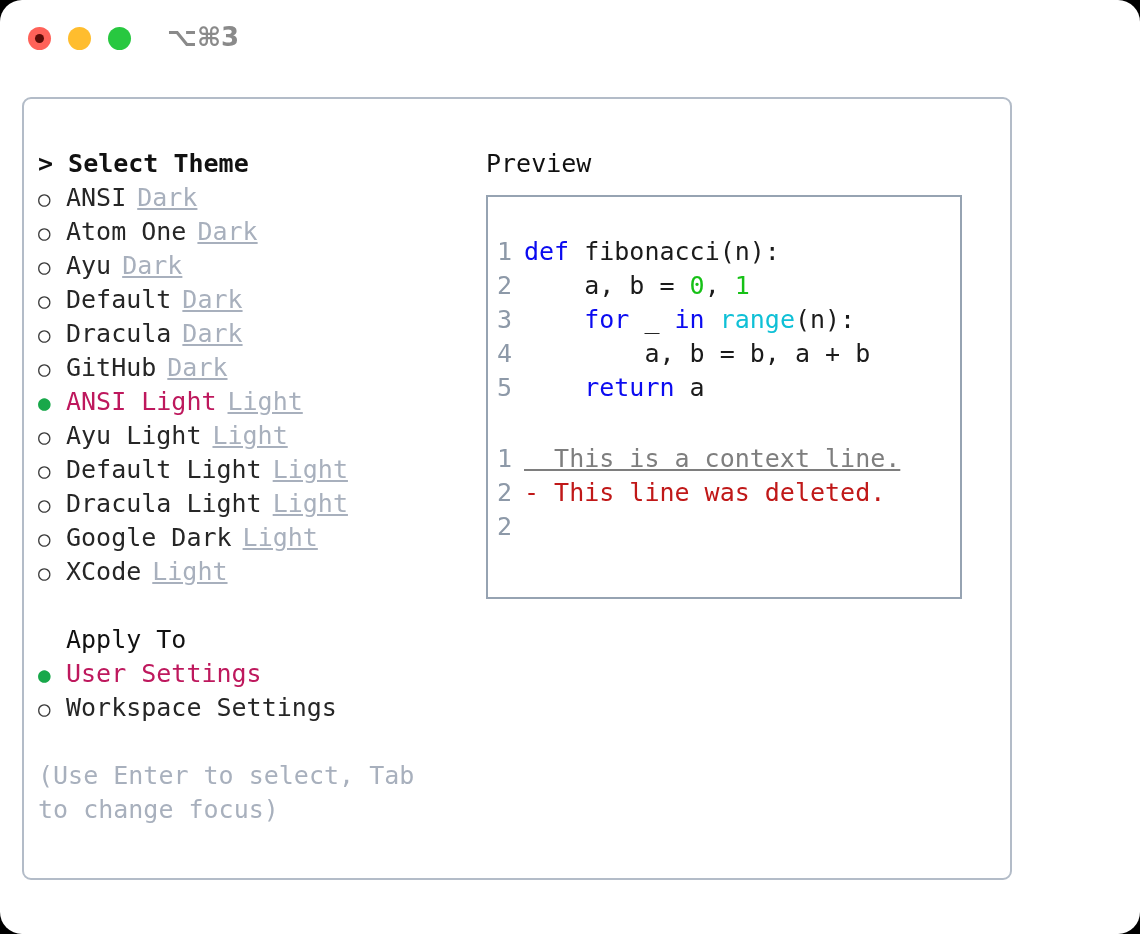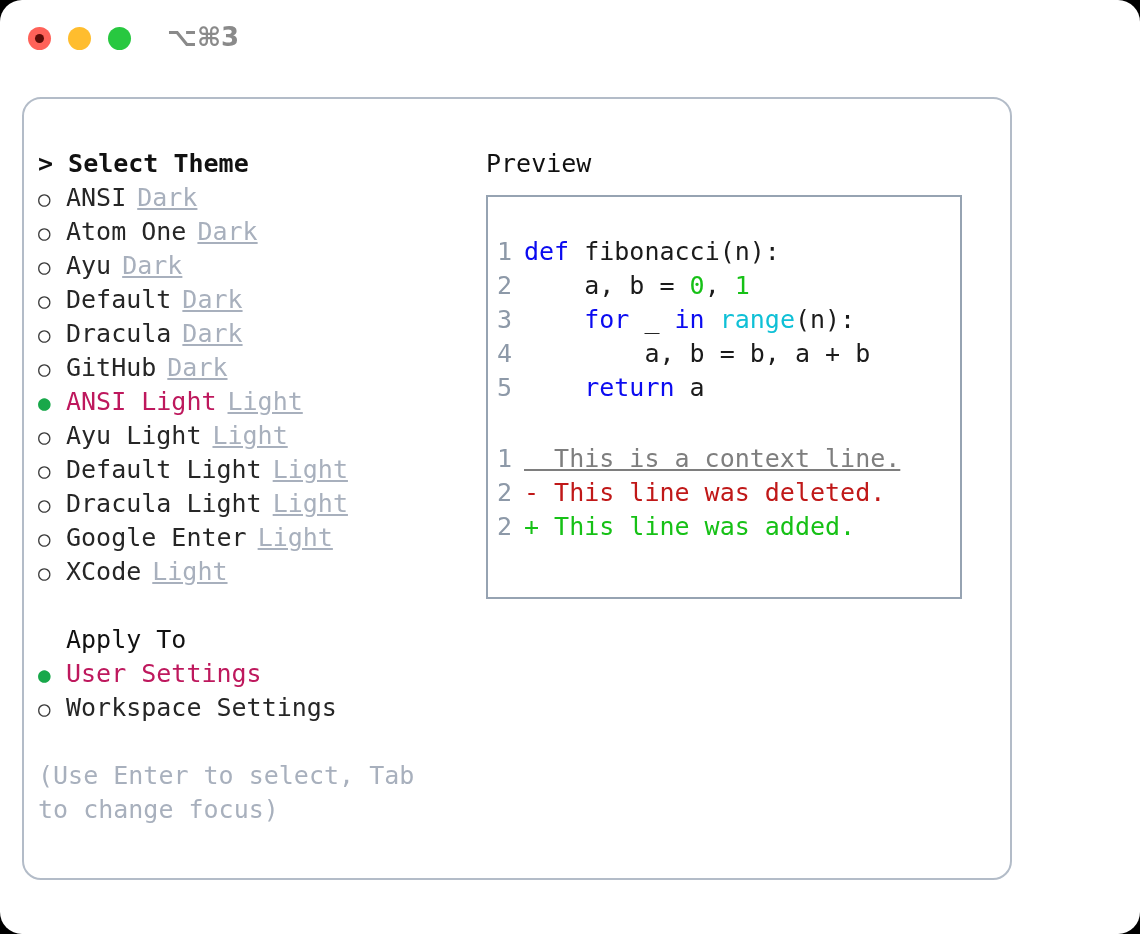--- a/index.html
+++ b/index.html
@@ -62,21 +62,21 @@
   }
 
   
   #panel {
     position: absolute;
     left: 22px;
     top: 97px;
     width: 990px;
     height: 783px;
     border: 2px solid #b3bcc8;
-    border-radius: 19px;
+    border-radius: 9px;
     box-sizing: border-box;
     background: #ffffff;
   }
 
   
   #theme-column {
     position: absolute;
     left: 14px;
     top: 48px;
     width: 450px;
@@ -204,21 +204,21 @@
           <div class="opt-row"><span class="opt-marker hollow">○</span><span class="opt-label">ANSI</span><span class="opt-badge">Dark</span></div>
           <div class="opt-row"><span class="opt-marker hollow">○</span><span class="opt-label">Atom One</span><span class="opt-badge">Dark</span></div>
           <div class="opt-row"><span class="opt-marker hollow">○</span><span class="opt-label">Ayu</span><span class="opt-badge">Dark</span></div>
           <div class="opt-row"><span class="opt-marker hollow">○</span><span class="opt-label">Default</span><span class="opt-badge">Dark</span></div>
           <div class="opt-row"><span class="opt-marker hollow">○</span><span class="opt-label">Dracula</span><span class="opt-badge">Dark</span></div>
           <div class="opt-row"><span class="opt-marker hollow">○</span><span class="opt-label">GitHub</span><span class="opt-badge">Dark</span></div>
           <div class="opt-row"><span class="opt-marker filled">●</span><span class="opt-label selected">ANSI Light</span><span class="opt-badge">Light</span></div>
           <div class="opt-row"><span class="opt-marker hollow">○</span><span class="opt-label">Ayu Light</span><span class="opt-badge">Light</span></div>
           <div class="opt-row"><span class="opt-marker hollow">○</span><span class="opt-label">Default Light</span><span class="opt-badge">Light</span></div>
           <div class="opt-row"><span class="opt-marker hollow">○</span><span class="opt-label">Dracula Light</span><span class="opt-badge">Light</span></div>
-          <div class="opt-row"><span class="opt-marker hollow">○</span><span class="opt-label">Google Enter</span><span class="opt-badge">Light</span></div>
+          <div class="opt-row"><span class="opt-marker hollow">○</span><span class="opt-label">Google Dark</span><span class="opt-badge">Light</span></div>
           <div class="opt-row"><span class="opt-marker hollow">○</span><span class="opt-label">XCode</span><span class="opt-badge">Light</span></div>
         </div>
 
       <div class="spacer-row"></div>
 
       <div class="subheading-row">Apply To</div>
 
       <div id="apply-options">
           <div class="opt-row"><span class="opt-marker filled">●</span><span class="opt-label selected">User Settings</span></div>
           <div class="opt-row"><span class="opt-marker hollow">○</span><span class="opt-label">Workspace Settings</span></div>
@@ -237,19 +237,19 @@
             <div class="code-line"><span class="lineno">1</span><span class="code-text"><span class="tok-kw">def </span><span class="tok-plain">fibonacci(n):</span></span></div>
             <div class="code-line"><span class="lineno">2</span><span class="code-text"><span class="tok-plain">    a, b = </span><span class="tok-num">0</span><span class="tok-plain">, </span><span class="tok-num">1</span></span></div>
             <div class="code-line"><span class="lineno">3</span><span class="code-text"><span class="tok-plain">    </span><span class="tok-kw">for</span><span class="tok-plain"> _ </span><span class="tok-kw">in</span><span class="tok-plain"> </span><span class="tok-fn">range</span><span class="tok-plain">(n):</span></span></div>
             <div class="code-line"><span class="lineno">4</span><span class="code-text"><span class="tok-plain">        a, b = b, a + b</span></span></div>
             <div class="code-line"><span class="lineno">5</span><span class="code-text"><span class="tok-plain">    </span><span class="tok-kw">return</span><span class="tok-plain"> a</span></span></div>
           </div>
         <div class="diff-gap"></div>
         <div id="diff-block">
             <div class="code-line"><span class="lineno">1</span><span class="code-text diff-ctx">  This is a context line.</span></div>
             <div class="code-line"><span class="lineno">2</span><span class="code-text diff-del">- This line was deleted.</span></div>
-            <div class="code-line"><span class="lineno">2</span><span class="code-text diff-add">+ This line was added.</span></div>
+            <div class="code-line"><span class="lineno">2</span></div>
           </div>
       </div>
     </div>
 
   </div>
 </div>
 
 </body></html>

